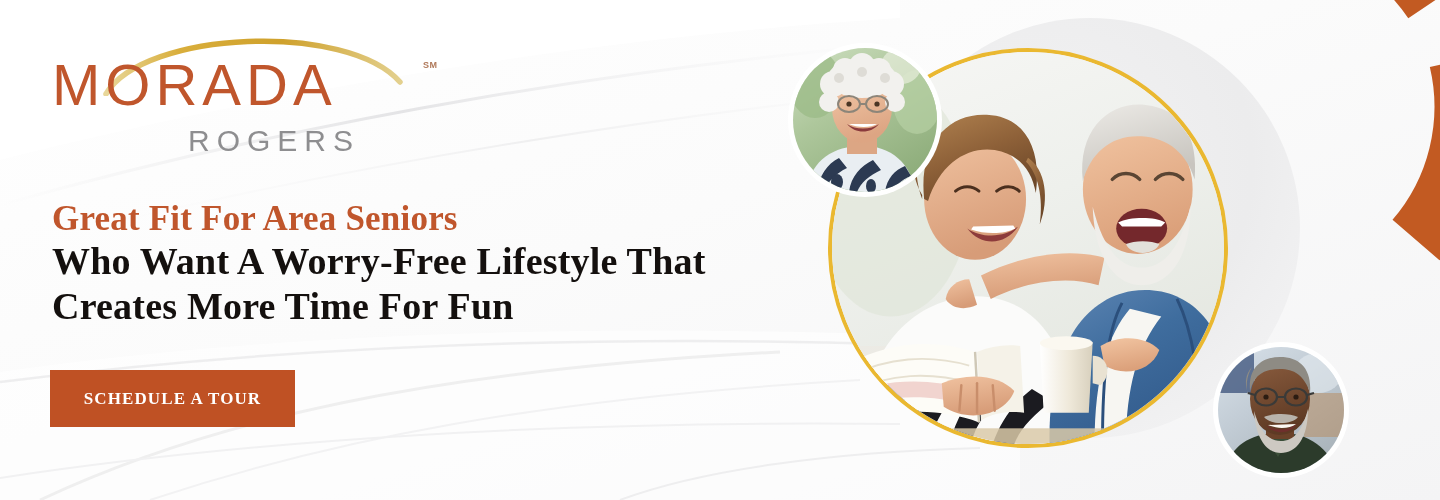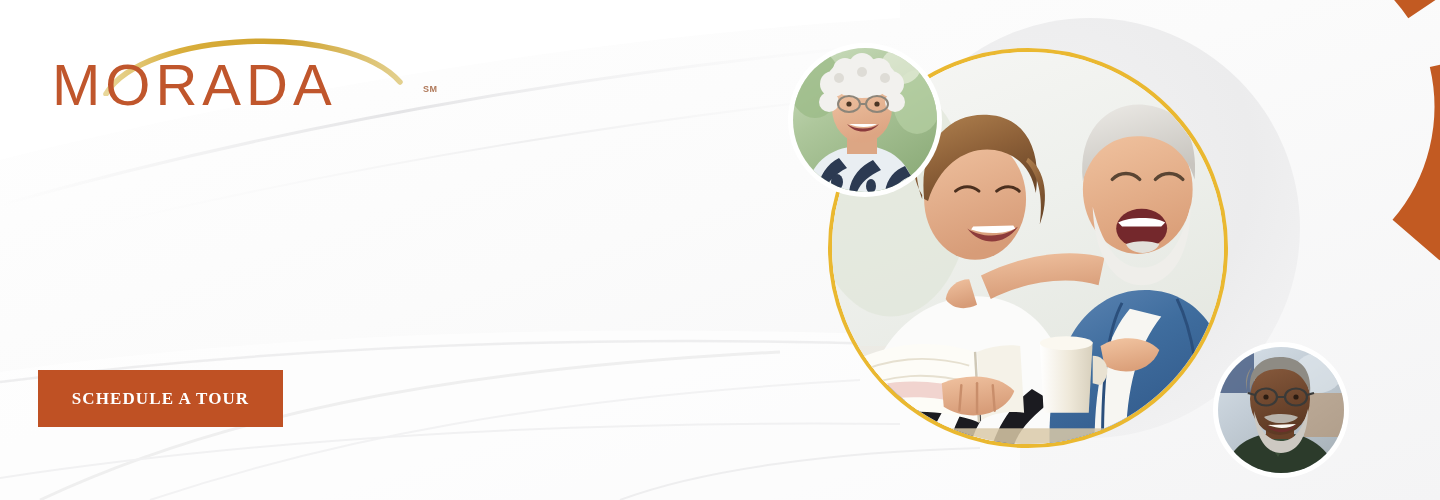--- a/index.html
+++ b/index.html
@@ -107,21 +107,20 @@
     white-space: nowrap;
   }
   .logo-tm {
     position: absolute;
     left: 375px;
     top: 44px;
     font-size: 9px;
     color: #b0795a;
     letter-spacing: 0.5px;
     font-weight: 700;
-    margin-top: 24px;
   }
   .logo-sub {
     position: absolute;
     left: 140px;
     top: 110px;
     font-family: "Liberation Sans", sans-serif;
     font-size: 30px;
     font-weight: 300;
     letter-spacing: 7px;
     color: #8e8e90;
@@ -151,21 +150,21 @@
   }
   .headline-line.dark {
     color: #14100e;
     font-size: 38px;
     letter-spacing: 0.2px;
   }
 
   
   .cta-button {
     position: absolute;
-    left: 38px;
+    left: 50px;
     top: 370px;
     width: 245px;
     height: 57px;
     background: #bf5124;
     border: none;
     cursor: pointer;
     display: flex;
     align-items: center;
     justify-content: center;
     z-index: 10;
@@ -441,20 +440,26 @@
           <stop offset="0%" stop-color="#e8d79a"></stop>
           <stop offset="25%" stop-color="#d9ae3b"></stop>
           <stop offset="60%" stop-color="#cfa12c"></stop>
           <stop offset="100%" stop-color="#e3d08e"></stop>
         </linearGradient>
       </defs>
       <path d="M58 78 C96 14 300 6 352 66" stroke="url(#arcGrad)" stroke-width="5.5" fill="none" stroke-linecap="round"></path>
     </svg>
     <div class="logo-wordmark">MORADA</div>
     <div class="logo-tm">SM</div>
+    <div class="logo-sub">ROGERS</div>
   </div>
 
+  <div class="headline">
+    <span class="headline-line accent">Great Fit For Area Seniors</span>
+    <span class="headline-line dark">Who Want A Worry-Free Lifestyle That</span>
+    <span class="headline-line dark">Creates More Time For Fun</span>
+  </div>
 
   <button class="cta-button">
     <span>SCHEDULE A TOUR</span>
   </button>
 
 </div>
 
 </body></html>

